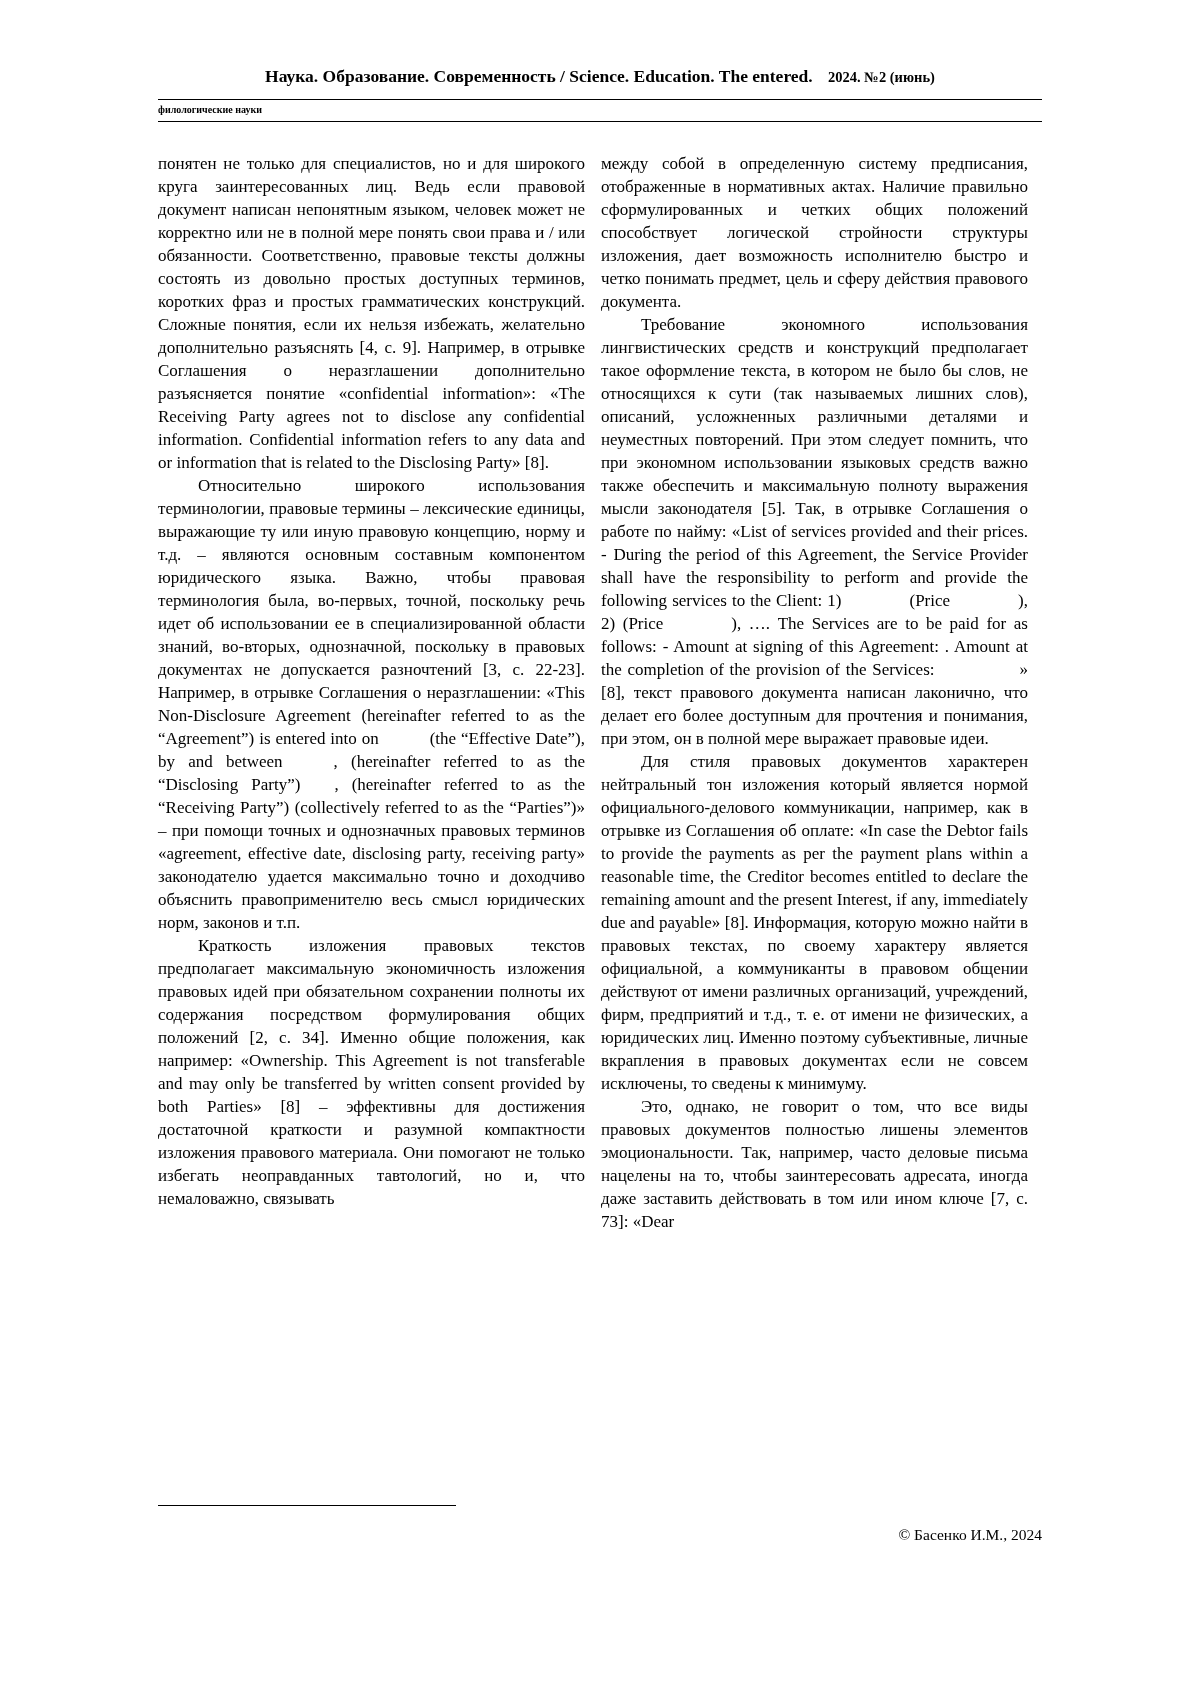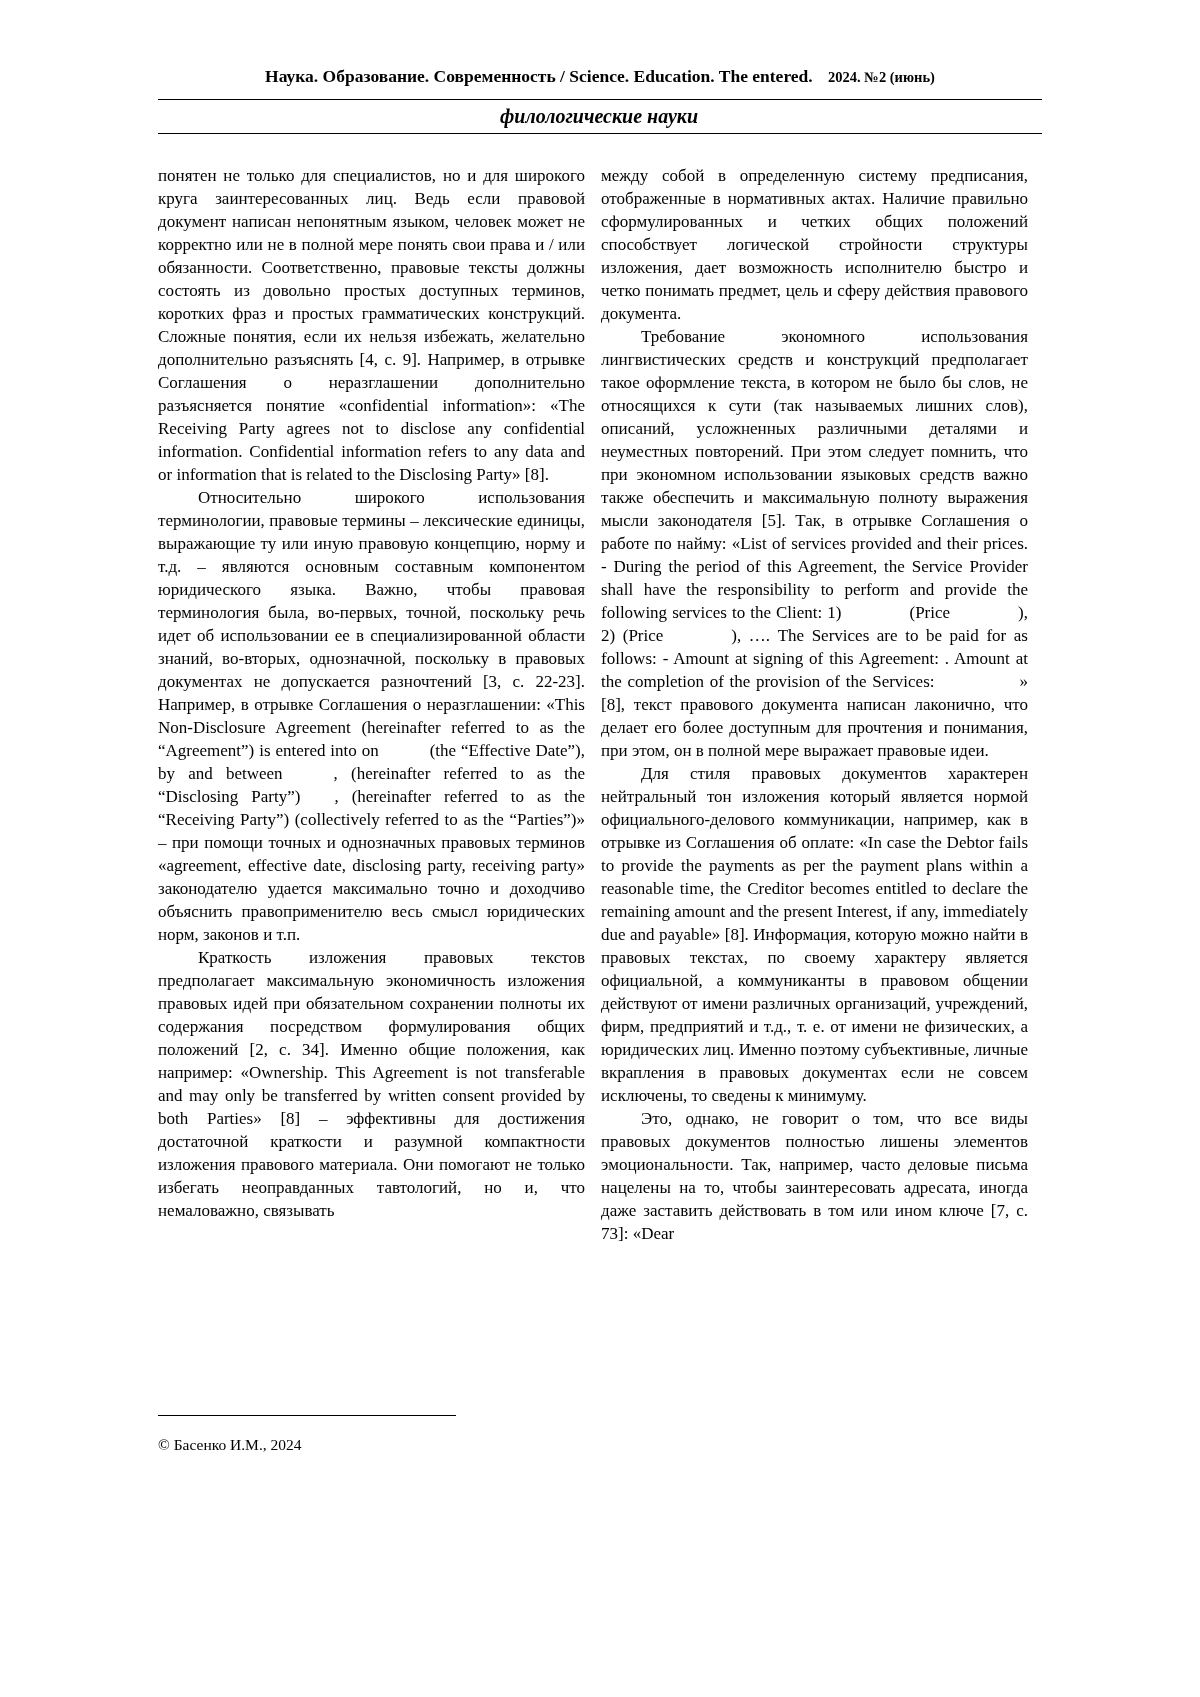--- a/index.html
+++ b/index.html
@@ -29,24 +29,23 @@
   .journal-line .issue {
     font-size: 14.5px;
     margin-left: 11px;
   }
   .rule {
     border: none;
     border-top: 1.7px solid #000;
   }
   .rule-1 { margin-top: 12px; }
   .section-label {
-    text-align: center;
+    text-align: left;
     font-weight: bold;
-    font-style: italic;
-    font-size: 20px;
+    font-size: 10px;
     line-height: 1.25;
     padding: 4px 2px 4px 0;
   }
   
   .columns {
     display: flex;
     gap: 16px;
     margin-top: 30px;
   }
   .col {
@@ -54,22 +53,23 @@
     text-align: justify;
     font-size: 17px;
     line-height: 23px;
   }
   .col p { text-indent: 0; }
   .col p.indent { text-indent: 40px; }
   
   .page-footer {
     position: absolute;
     left: 158px;
-    top: 1415px;
+    top: 1505px;
     width: 884px;
+    text-align: right;
   }
   .footnote-rule {
     width: 298px;
     border-top: 1.6px solid #000;
     height: 0;
   }
   .copyright {
     margin-top: 20px;
     font-size: 15.5px;
   }

